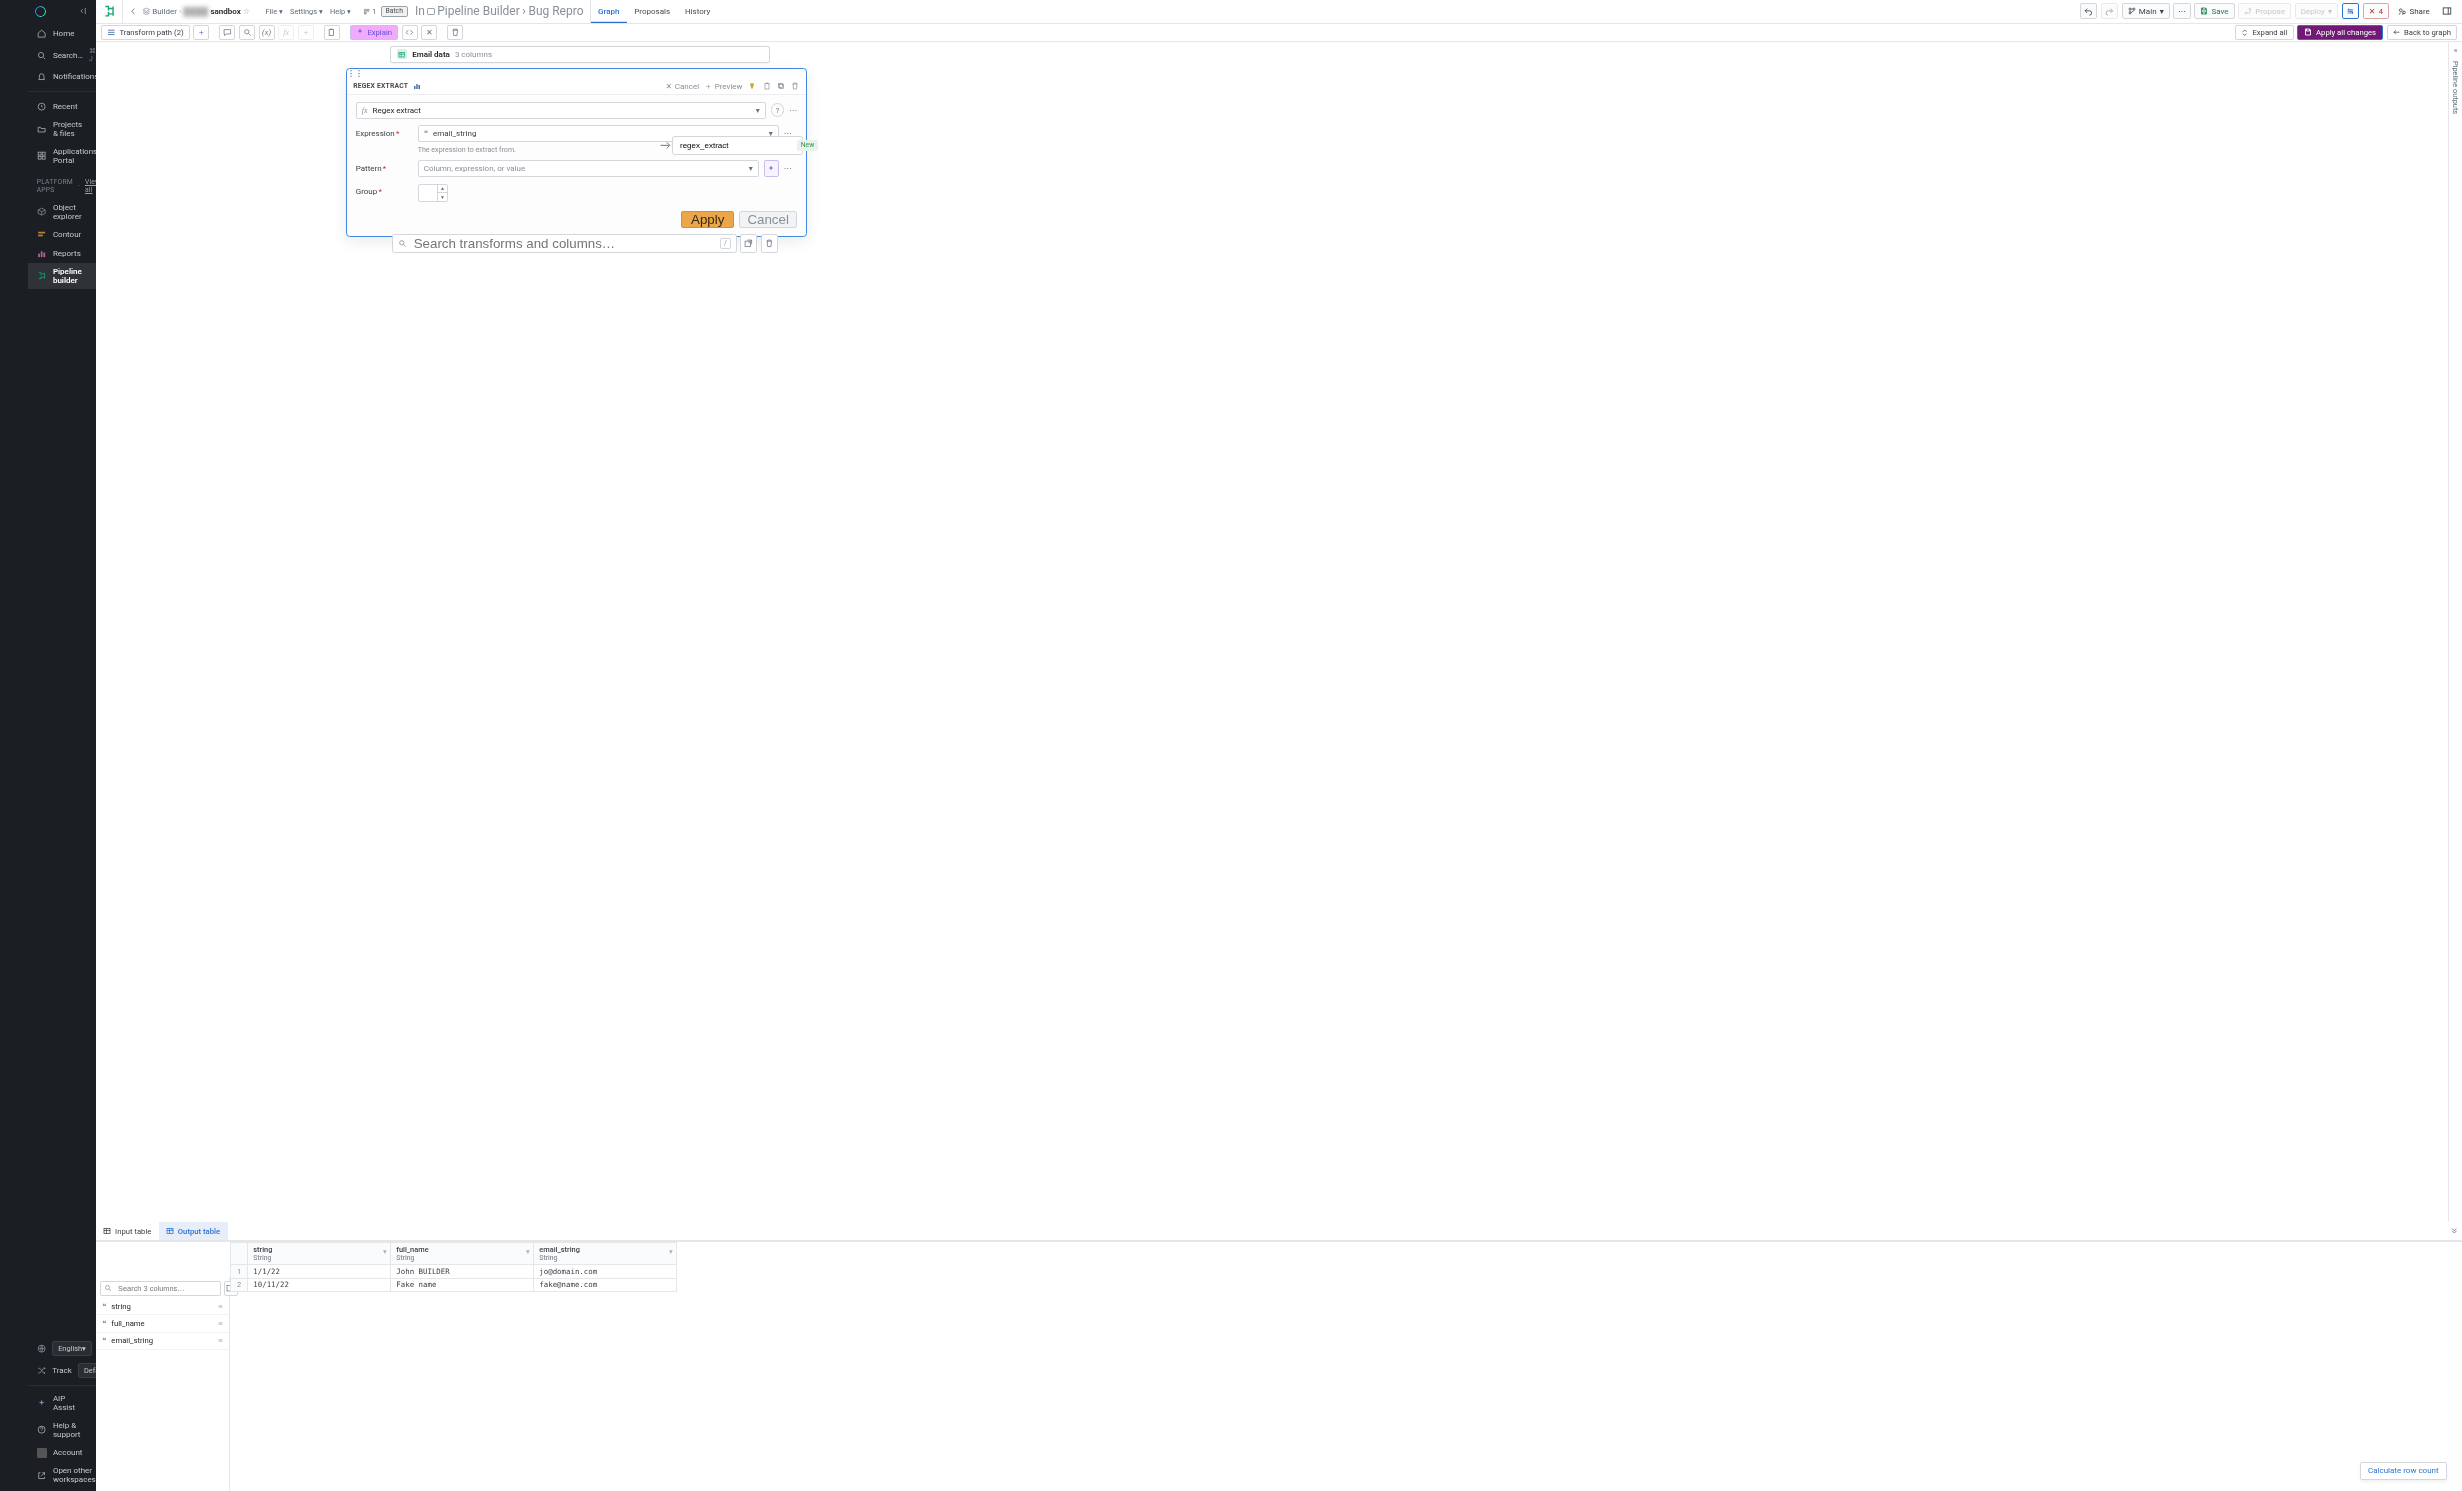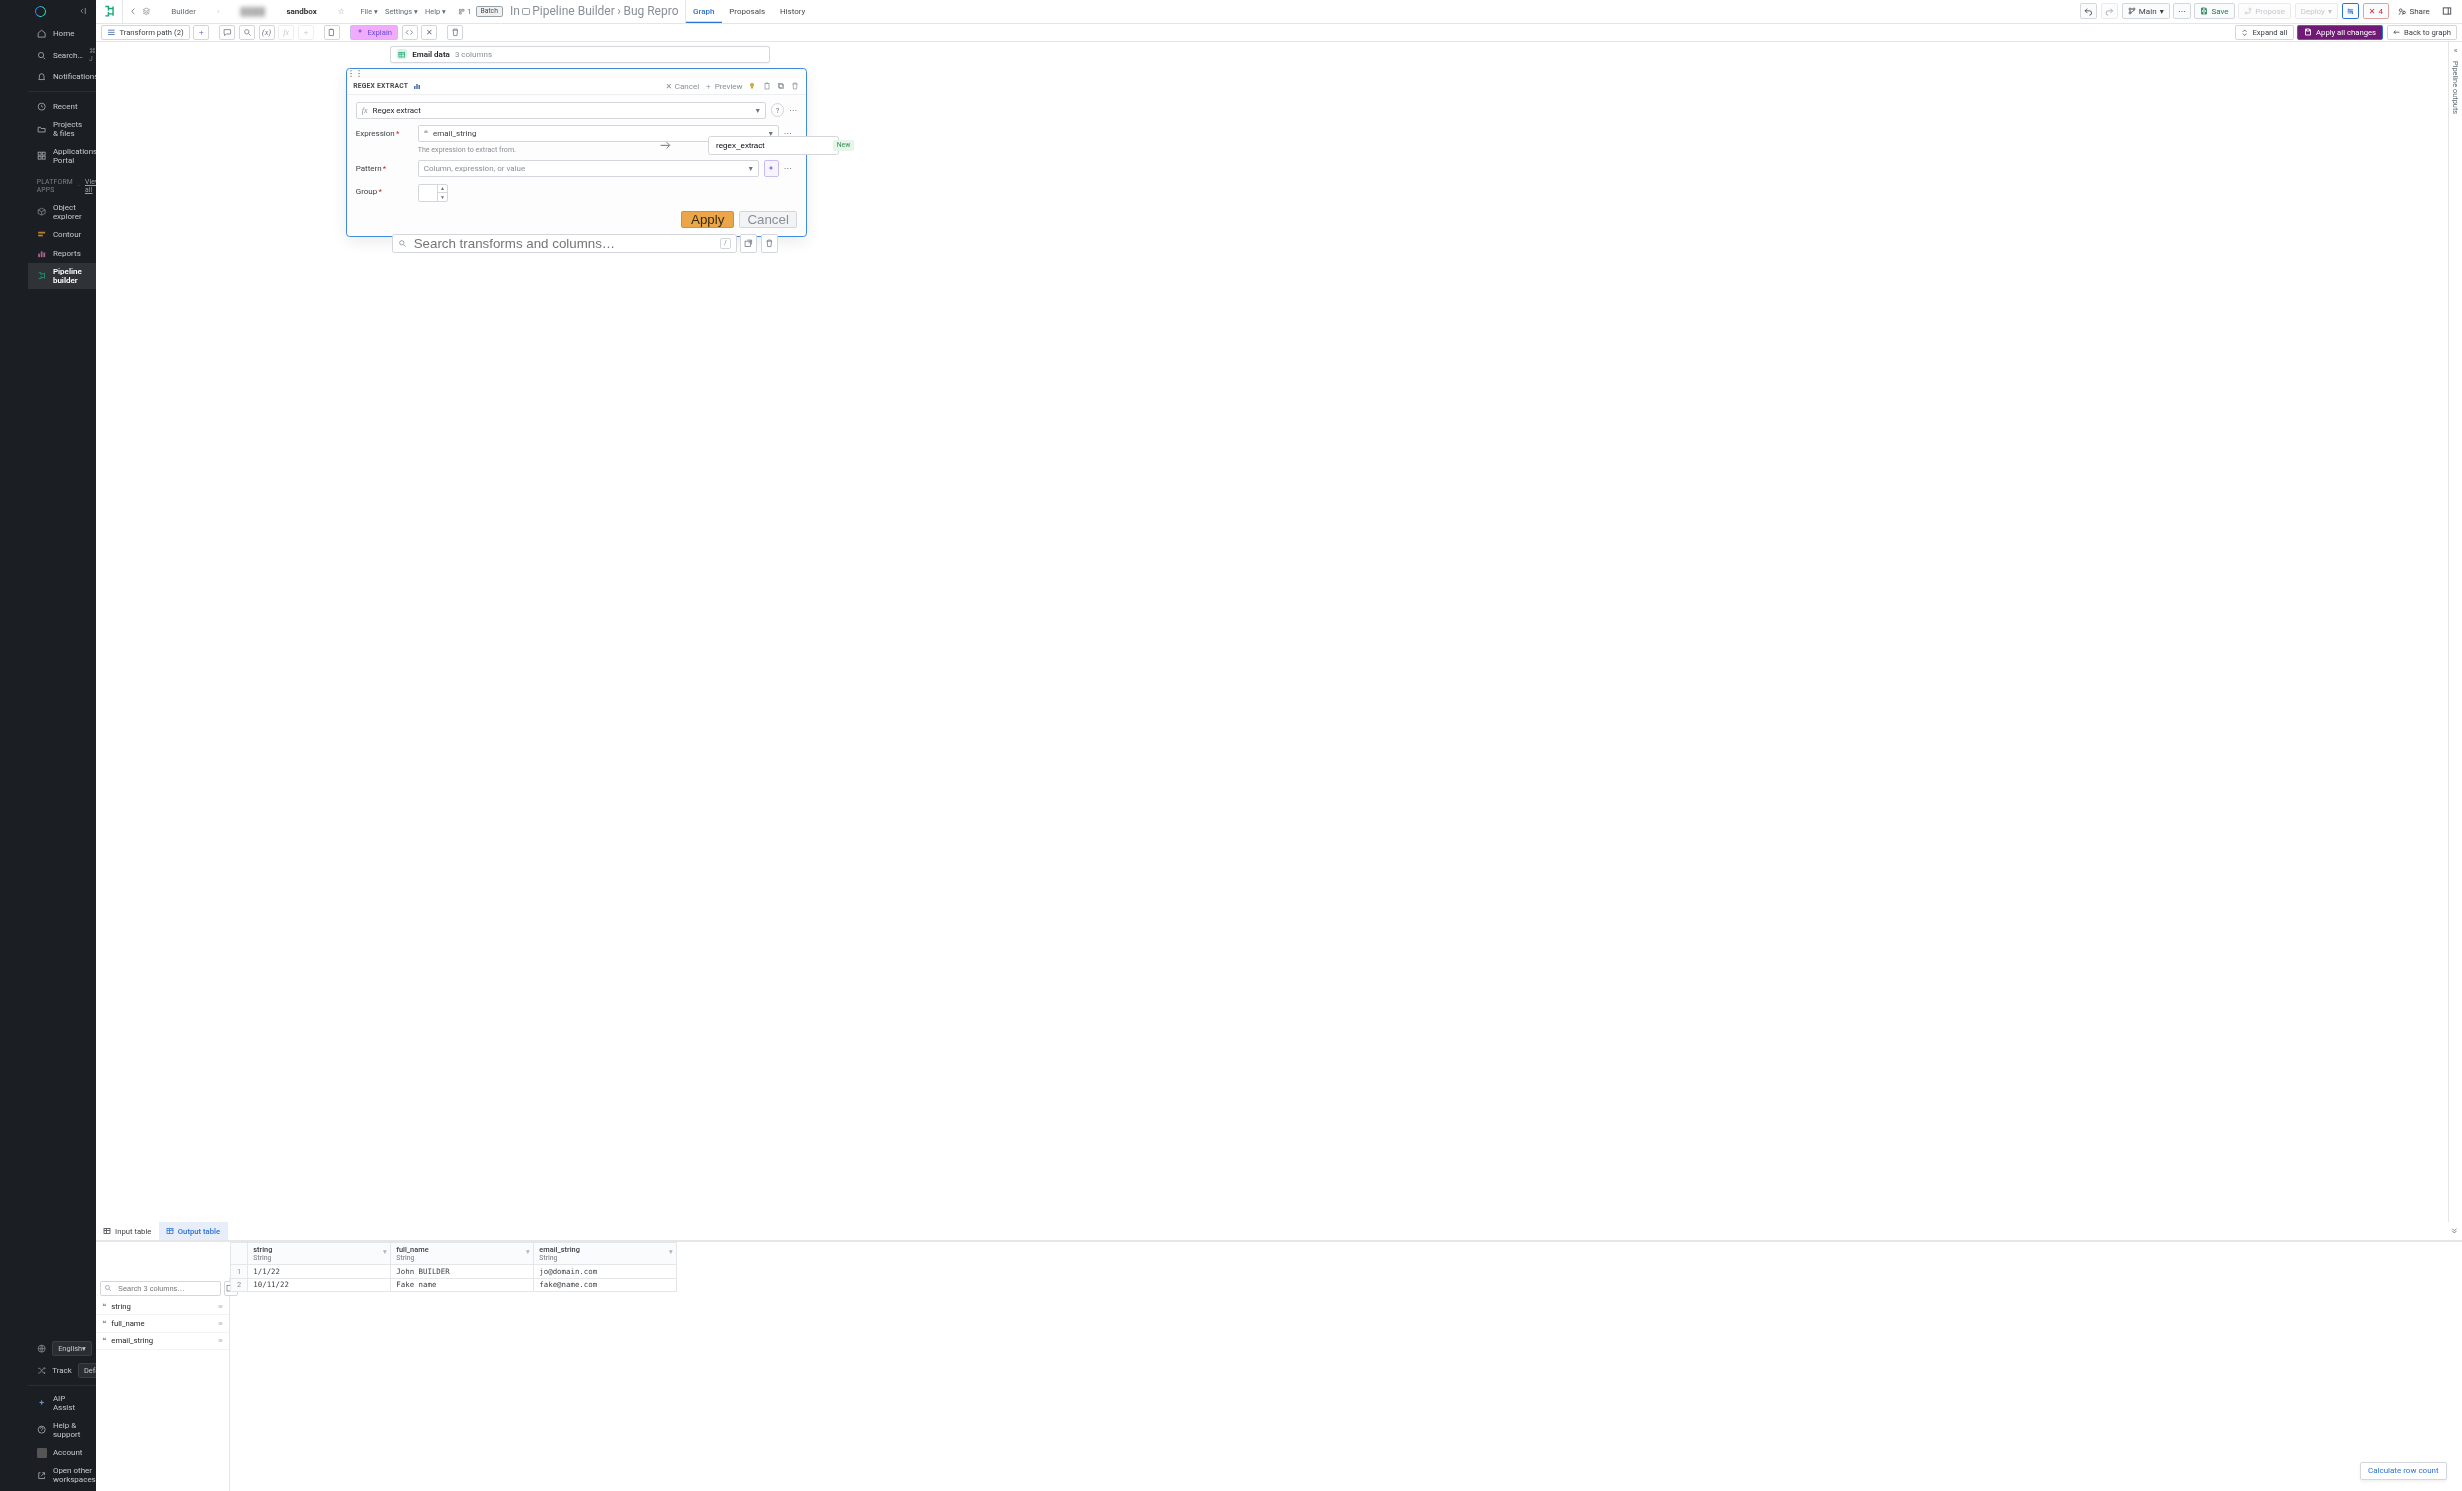--- a/index.html
+++ b/index.html
@@ -36,21 +36,21 @@
 
   
   .main { flex:1; display:flex; flex-direction:column; min-width:0; }
 
   
   .topbar {
     height:23.5px; border-bottom:0.6px solid #e4e6e8; display:flex; align-items:stretch;
   }
   .tb-left { display:flex; align-items:center; gap:3.7px; padding:0 6.2px; border-right:0.6px solid #e4e6e8;}
   .app-icon { width:13.6px; height:13.6px; display:flex; align-items:center; justify-content:center; color:#17a673;}
-  .crumb { display:flex; align-items:center; gap:21px; color:#5f6b7a;}
+  .crumb { display:flex; align-items:center; gap:2px; color:#5f6b7a;}
   .crumb .title { color:#1f1f1f; font-weight:600;}
   .crumb .blurred { filter:blur(1.9px); color:#aaa; letter-spacing:0.6px; }
   .star { color:#9aa0a8; }
   .tb-menu { display:flex; align-items:center; gap:1.2px; padding:0 6.2px; border-right:0.6px solid #e4e6e8; color:#5f6b7a; font-size:7.4px;}
   .tb-menu .mitem { display:flex; align-items:center; gap:1.9px; padding:2.5px 3.1px; cursor:pointer;}
   .tb-menu .badge { border:0.6px solid #9aa0a8; border-radius:1.9px; padding:0.6px 3.7px; font-size:6.8px; color:#4a4a4a; background:#f0f1f2;}
   .tb-menu .mini-crumb { color:#8a8f98; font-size:12px; display:flex; align-items:center; gap:2.5px;}
   .tb-menu .mini-crumb .pbicon { width:7.4px; height:7.4px; border:0.6px solid #9aa0a8; border-radius:1.2px; }
   .tb-tabs { display:flex; align-items:stretch; }
   .tb-tab { padding:0 7.4px; display:flex; align-items:center; cursor:pointer; color:#4a4a4a;}
@@ -145,21 +145,21 @@
   .ai-pop .row2 { display:flex; align-items:center; justify-content:space-between;}
   .ai-pop .beta { font-size:6.8px; color:#8a8f98; background:#f2f3f5; border-radius:1.9px; padding:1.2px 3.7px;}
   .ai-pop .gen-btn { background:#6b4bd6; color:#fff; border:none; border-radius:1.9px; height:15px; padding:0 6.2px; display:flex; align-items:center; gap:3.7px; cursor:pointer;}
 
   .tc-foot { display:flex; justify-content:flex-end; gap:5px; padding:6.2px 8.7px 7.4px;}
   .btn-apply { background:#eca64a; border:0.6px solid #d68f35; color:#3a2b0e; height:17.3px; border-radius:1.9px; padding:0 8.7px; cursor:pointer; font-weight:500;}
   .btn-cancel2 { background:#f2f3f5; border:0.6px solid #d3d6da; color:#8a8f98; height:17.3px; border-radius:1.9px; padding:0 7.4px; cursor:default;}
 
   .arrow { position:absolute; color:#6b7280;}
   .output-chip {
-    position:absolute; height:18.6px; border:0.6px solid #d3d6da; border-radius:2.5px; background:#fff; display:flex; align-items:center; padding:7px 5px; gap:5px;margin-left:36px;
+    position:absolute; height:18.6px; border:0.6px solid #d3d6da; border-radius:2.5px; background:#fff; display:flex; align-items:center; padding:7px 5px; gap:5px;
   }
   .output-chip input { border:none; outline:none; flex:1; font-size:8px;}
   .new-badge { background:#e6f4ea; color:#3a8f5a; border-radius:1.9px; font-size:6.8px; padding:1.2px 3.7px;}
 
   .search-transforms {
     position:absolute; height:18.6px; border:0.6px solid #d3d6da; border-radius:2.5px; background:#fff; display:flex; align-items:center; padding:0 5px; gap:5px; color:#8a8f98;
   }
   .search-transforms input { border:none; outline:none; flex:1; color:#3a3f45;}
   .search-transforms .slash { border:0.6px solid #d3d6da; border-radius:1.9px; width:11px; height:11px; display:flex; align-items:center; justify-content:center; font-size:6.8px; color:#8a8f98;}
   .st-icons { position:absolute; display:flex; gap:3.7px;}

